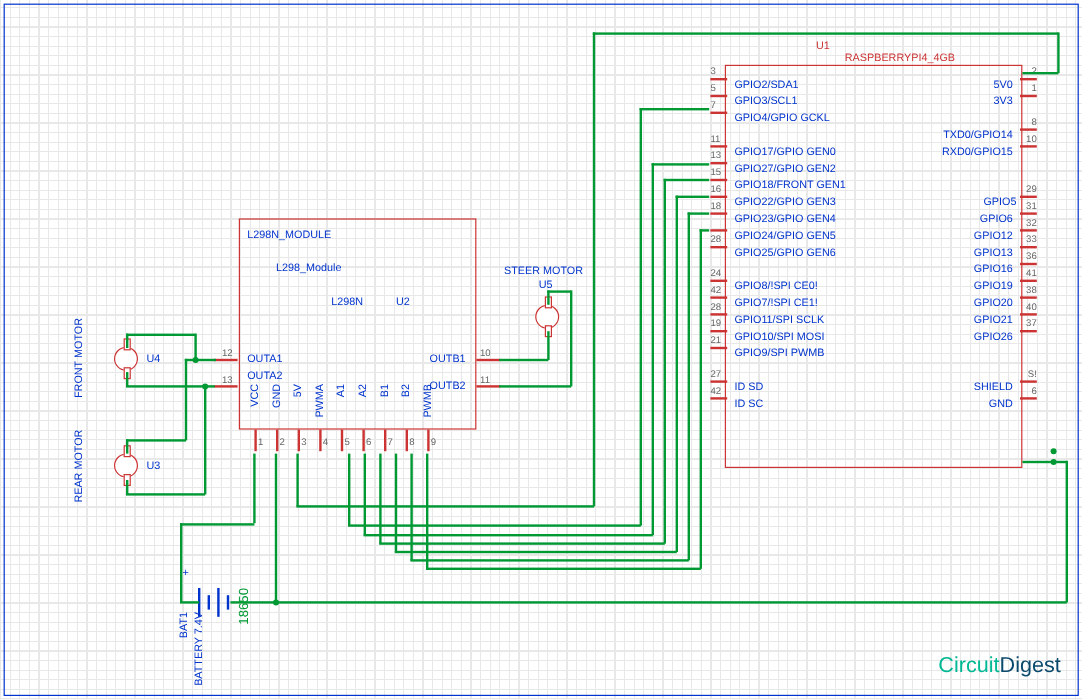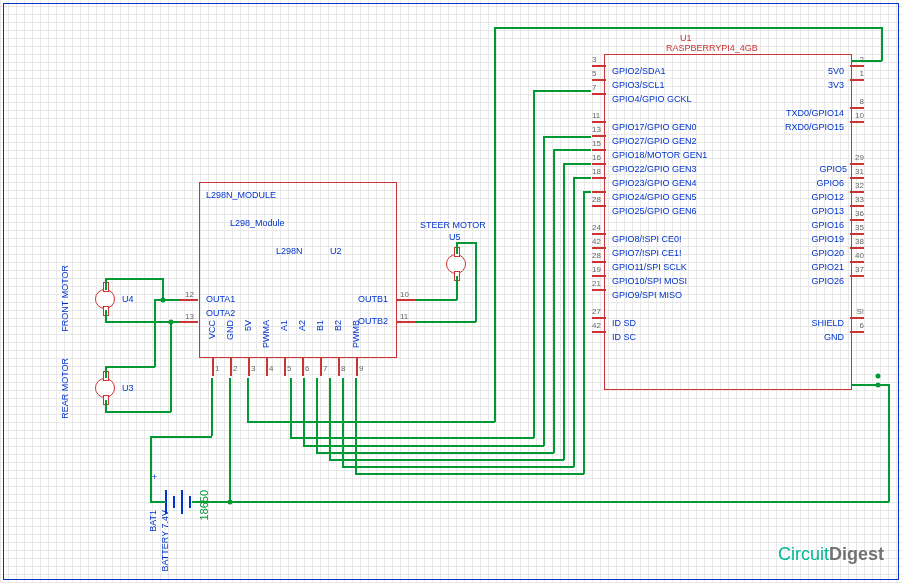--- a/index.html
+++ b/index.html
@@ -17,63 +17,63 @@
 .pin-num{font-size:8px;color:#666}
 .dot{position:absolute;width:5px;height:5px;border-radius:50%;background:#009933;transform:translate(-2.5px,-2.5px)}
 .motor-circle{position:absolute;width:20px;height:20px;border:1.5px solid #cc3333;border-radius:50%;background:#fff}
 .motor-circle::before,.motor-circle::after{content:"";position:absolute;width:4px;height:8px;border:1px solid #cc3333;background:#fff}
 .motor-circle::before{top:-8px;left:7px}
 .motor-circle::after{bottom:-8px;left:7px}
 .battery{position:absolute}
 .battery .plate-long{position:absolute;width:2px;height:24px;background:#0033cc}
 .battery .plate-short{position:absolute;width:2px;height:12px;background:#0033cc}
 .logo{position:absolute;right:18px;bottom:18px;font-size:18px;font-weight:normal;z-index:5}
-.logo .c1{color:#00b894}.logo .c2{color:#737373;font-weight:bold}
+.logo .c1{color:#00b894}.logo .c2{color:#0c4a6e;font-weight:normal}
 </style>
 </head>
 <body>
 
 <div class="grid"></div>
 <div class="border"></div>
 
 <div class="schematic">
 
 <div class="box" style="left:604px;top:54px;width:248px;height:336px"></div>
 <div class="label label-red" style="left:680px;top:33px">U1</div>
-<div class="label label-red" style="left:666px;top:43px">RASPBERRYPI4_4GB</div>
+<div class="label label-red" style="left:704px;top:43px">RASPBERRYPI4_4GB</div>
 <div id="rpi-left-pins" style="position:absolute;left:606px;top:60px">
       <div style="position: absolute; top: 0px; left: 0px; white-space: nowrap;"><span class="pin-line" style="position:absolute;left:-14px;top:5px;width:14px;height:1.5px"></span><span class="pin-num" style="position:absolute;left:-14px;top:-5px">3</span><span class="label" style="position:relative;left:6px">GPIO2/SDA1</span></div>
       <div style="position: absolute; top: 14px; left: 0px; white-space: nowrap;"><span class="pin-line" style="position:absolute;left:-14px;top:5px;width:14px;height:1.5px"></span><span class="pin-num" style="position:absolute;left:-14px;top:-5px">5</span><span class="label" style="position:relative;left:6px">GPIO3/SCL1</span></div>
       <div style="position: absolute; top: 28px; left: 0px; white-space: nowrap;"><span class="pin-line" style="position:absolute;left:-14px;top:5px;width:14px;height:1.5px"></span><span class="pin-num" style="position:absolute;left:-14px;top:-5px">7</span><span class="label" style="position:relative;left:6px">GPIO4/GPIO GCKL</span></div>
       <div style="position: absolute; top: 56px; left: 0px; white-space: nowrap;"><span class="pin-line" style="position:absolute;left:-14px;top:5px;width:14px;height:1.5px"></span><span class="pin-num" style="position:absolute;left:-14px;top:-5px">11</span><span class="label" style="position:relative;left:6px">GPIO17/GPIO GEN0</span></div>
       <div style="position: absolute; top: 70px; left: 0px; white-space: nowrap;"><span class="pin-line" style="position:absolute;left:-14px;top:5px;width:14px;height:1.5px"></span><span class="pin-num" style="position:absolute;left:-14px;top:-5px">13</span><span class="label" style="position:relative;left:6px">GPIO27/GPIO GEN2</span></div>
-      <div style="position: absolute; top: 84px; left: 0px; white-space: nowrap;"><span class="pin-line" style="position:absolute;left:-14px;top:5px;width:14px;height:1.5px"></span><span class="pin-num" style="position:absolute;left:-14px;top:-5px">15</span><span class="label" style="position:relative;left:6px">GPIO18/MOTOR GEN1</span></div>
+      <div style="position: absolute; top: 84px; left: 0px; white-space: nowrap;"><span class="pin-line" style="position:absolute;left:-14px;top:5px;width:14px;height:1.5px"></span><span class="pin-num" style="position:absolute;left:-14px;top:-5px">15</span><span class="label" style="position:relative;left:6px">GPIO18/FRONT GEN1</span></div>
       <div style="position: absolute; top: 98px; left: 0px; white-space: nowrap;"><span class="pin-line" style="position:absolute;left:-14px;top:5px;width:14px;height:1.5px"></span><span class="pin-num" style="position:absolute;left:-14px;top:-5px">16</span><span class="label" style="position:relative;left:6px">GPIO22/GPIO GEN3</span></div>
       <div style="position: absolute; top: 112px; left: 0px; white-space: nowrap;"><span class="pin-line" style="position:absolute;left:-14px;top:5px;width:14px;height:1.5px"></span><span class="pin-num" style="position:absolute;left:-14px;top:-5px">18</span><span class="label" style="position:relative;left:6px">GPIO23/GPIO GEN4</span></div>
       <div style="position: absolute; top: 126px; left: 0px; white-space: nowrap;"><span class="pin-line" style="position:absolute;left:-14px;top:5px;width:14px;height:1.5px"></span><span class="pin-num" style="position:absolute;left:-14px;top:-5px"></span><span class="label" style="position:relative;left:6px">GPIO24/GPIO GEN5</span></div>
       <div style="position: absolute; top: 140px; left: 0px; white-space: nowrap;"><span class="pin-line" style="position:absolute;left:-14px;top:5px;width:14px;height:1.5px"></span><span class="pin-num" style="position:absolute;left:-14px;top:-5px">28</span><span class="label" style="position:relative;left:6px">GPIO25/GPIO GEN6</span></div>
       <div style="position: absolute; top: 168px; left: 0px; white-space: nowrap;"><span class="pin-line" style="position:absolute;left:-14px;top:5px;width:14px;height:1.5px"></span><span class="pin-num" style="position:absolute;left:-14px;top:-5px">24</span><span class="label" style="position:relative;left:6px">GPIO8/!SPI CE0!</span></div>
       <div style="position: absolute; top: 182px; left: 0px; white-space: nowrap;"><span class="pin-line" style="position:absolute;left:-14px;top:5px;width:14px;height:1.5px"></span><span class="pin-num" style="position:absolute;left:-14px;top:-5px">42</span><span class="label" style="position:relative;left:6px">GPIO7/!SPI CE1!</span></div>
       <div style="position: absolute; top: 196px; left: 0px; white-space: nowrap;"><span class="pin-line" style="position:absolute;left:-14px;top:5px;width:14px;height:1.5px"></span><span class="pin-num" style="position:absolute;left:-14px;top:-5px">28</span><span class="label" style="position:relative;left:6px">GPIO11/SPI SCLK</span></div>
       <div style="position: absolute; top: 210px; left: 0px; white-space: nowrap;"><span class="pin-line" style="position:absolute;left:-14px;top:5px;width:14px;height:1.5px"></span><span class="pin-num" style="position:absolute;left:-14px;top:-5px">19</span><span class="label" style="position:relative;left:6px">GPIO10/SPI MOSI</span></div>
-      <div style="position: absolute; top: 224px; left: 0px; white-space: nowrap;"><span class="pin-line" style="position:absolute;left:-14px;top:5px;width:14px;height:1.5px"></span><span class="pin-num" style="position:absolute;left:-14px;top:-5px">21</span><span class="label" style="position:relative;left:6px">GPIO9/SPI MISO</span></div>
+      <div style="position: absolute; top: 224px; left: 0px; white-space: nowrap;"><span class="pin-line" style="position:absolute;left:-14px;top:5px;width:14px;height:1.5px"></span><span class="pin-num" style="position:absolute;left:-14px;top:-5px">21</span><span class="label" style="position:relative;left:6px">GPIO9/SPI PWMB</span></div>
       <div style="position: absolute; top: 252px; left: 0px; white-space: nowrap;"><span class="pin-line" style="position:absolute;left:-14px;top:5px;width:14px;height:1.5px"></span><span class="pin-num" style="position:absolute;left:-14px;top:-5px">27</span><span class="label" style="position:relative;left:6px">ID SD</span></div>
       <div style="position: absolute; top: 266px; left: 0px; white-space: nowrap;"><span class="pin-line" style="position:absolute;left:-14px;top:5px;width:14px;height:1.5px"></span><span class="pin-num" style="position:absolute;left:-14px;top:-5px">42</span><span class="label" style="position:relative;left:6px">ID SC</span></div>
     </div>
 <div id="rpi-right-pins" style="position:absolute;left:850px;top:60px;text-align:right">
       <div style="position: absolute; top: 0px; right: 0px; white-space: nowrap;"><span class="label" style="position:relative;right:6px">5V0</span><span class="pin-line" style="position:absolute;right:-14px;top:5px;width:14px;height:1.5px"></span><span class="pin-num" style="position:absolute;right:-14px;top:-5px">2</span></div>
       <div style="position: absolute; top: 14px; right: 0px; white-space: nowrap;"><span class="label" style="position:relative;right:6px">3V3</span><span class="pin-line" style="position:absolute;right:-14px;top:5px;width:14px;height:1.5px"></span><span class="pin-num" style="position:absolute;right:-14px;top:-5px">1</span></div>
       <div style="position: absolute; top: 42px; right: 0px; white-space: nowrap;"><span class="label" style="position:relative;right:6px">TXD0/GPIO14</span><span class="pin-line" style="position:absolute;right:-14px;top:5px;width:14px;height:1.5px"></span><span class="pin-num" style="position:absolute;right:-14px;top:-5px">8</span></div>
       <div style="position: absolute; top: 56px; right: 0px; white-space: nowrap;"><span class="label" style="position:relative;right:6px">RXD0/GPIO15</span><span class="pin-line" style="position:absolute;right:-14px;top:5px;width:14px;height:1.5px"></span><span class="pin-num" style="position:absolute;right:-14px;top:-5px">10</span></div>
       <div style="position: absolute; top: 98px; right: 0px; white-space: nowrap;"><span class="label" style="position:relative;right:3px">GPIO5</span><span class="pin-line" style="position:absolute;right:-14px;top:5px;width:14px;height:1.5px"></span><span class="pin-num" style="position:absolute;right:-14px;top:-5px">29</span></div>
       <div style="position: absolute; top: 112px; right: 0px; white-space: nowrap;"><span class="label" style="position:relative;right:6px">GPIO6</span><span class="pin-line" style="position:absolute;right:-14px;top:5px;width:14px;height:1.5px"></span><span class="pin-num" style="position:absolute;right:-14px;top:-5px">31</span></div>
       <div style="position: absolute; top: 126px; right: 0px; white-space: nowrap;"><span class="label" style="position:relative;right:6px">GPIO12</span><span class="pin-line" style="position:absolute;right:-14px;top:5px;width:14px;height:1.5px"></span><span class="pin-num" style="position:absolute;right:-14px;top:-5px">32</span></div>
       <div style="position: absolute; top: 140px; right: 0px; white-space: nowrap;"><span class="label" style="position:relative;right:6px">GPIO13</span><span class="pin-line" style="position:absolute;right:-14px;top:5px;width:14px;height:1.5px"></span><span class="pin-num" style="position:absolute;right:-14px;top:-5px">33</span></div>
       <div style="position: absolute; top: 154px; right: 0px; white-space: nowrap;"><span class="label" style="position:relative;right:6px">GPIO16</span><span class="pin-line" style="position:absolute;right:-14px;top:5px;width:14px;height:1.5px"></span><span class="pin-num" style="position:absolute;right:-14px;top:-5px">36</span></div>
-      <div style="position: absolute; top: 168px; right: 0px; white-space: nowrap;"><span class="label" style="position:relative;right:6px">GPIO19</span><span class="pin-line" style="position:absolute;right:-14px;top:5px;width:14px;height:1.5px"></span><span class="pin-num" style="position:absolute;right:-14px;top:-5px">35</span></div>
+      <div style="position: absolute; top: 168px; right: 0px; white-space: nowrap;"><span class="label" style="position:relative;right:6px">GPIO19</span><span class="pin-line" style="position:absolute;right:-14px;top:5px;width:14px;height:1.5px"></span><span class="pin-num" style="position:absolute;right:-14px;top:-5px">41</span></div>
       <div style="position: absolute; top: 182px; right: 0px; white-space: nowrap;"><span class="label" style="position:relative;right:6px">GPIO20</span><span class="pin-line" style="position:absolute;right:-14px;top:5px;width:14px;height:1.5px"></span><span class="pin-num" style="position:absolute;right:-14px;top:-5px">38</span></div>
       <div style="position: absolute; top: 196px; right: 0px; white-space: nowrap;"><span class="label" style="position:relative;right:6px">GPIO21</span><span class="pin-line" style="position:absolute;right:-14px;top:5px;width:14px;height:1.5px"></span><span class="pin-num" style="position:absolute;right:-14px;top:-5px">40</span></div>
       <div style="position: absolute; top: 210px; right: 0px; white-space: nowrap;"><span class="label" style="position:relative;right:6px">GPIO26</span><span class="pin-line" style="position:absolute;right:-14px;top:5px;width:14px;height:1.5px"></span><span class="pin-num" style="position:absolute;right:-14px;top:-5px">37</span></div>
       <div style="position: absolute; top: 252px; right: 0px; white-space: nowrap;"><span class="label" style="position:relative;right:6px">SHIELD</span><span class="pin-line" style="position:absolute;right:-14px;top:5px;width:14px;height:1.5px"></span><span class="pin-num" style="position:absolute;right:-14px;top:-5px">S!</span></div>
       <div style="position: absolute; top: 266px; right: 0px; white-space: nowrap;"><span class="label" style="position:relative;right:6px">GND</span><span class="pin-line" style="position:absolute;right:-14px;top:5px;width:14px;height:1.5px"></span><span class="pin-num" style="position:absolute;right:-14px;top:-5px">6</span></div>
     </div>
 
 <div class="box" style="left:199px;top:182px;width:198px;height:176px"></div>
 <div class="label" style="left:206px;top:190px">L298N_MODULE</div>
 <div class="label" style="left:230px;top:218px">L298_Module</div>

